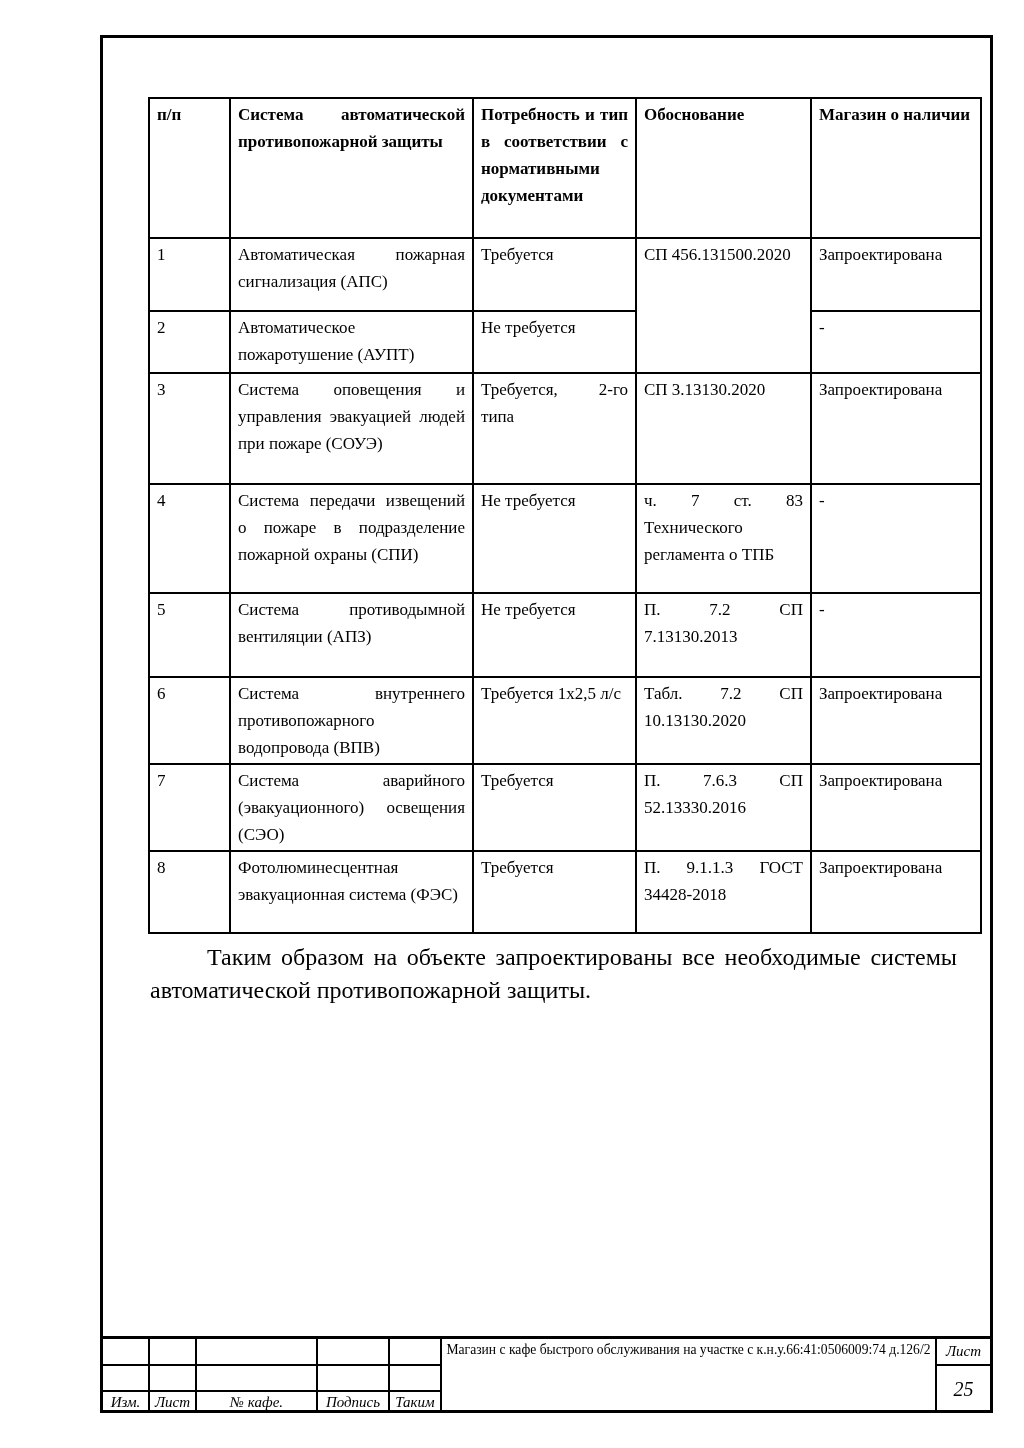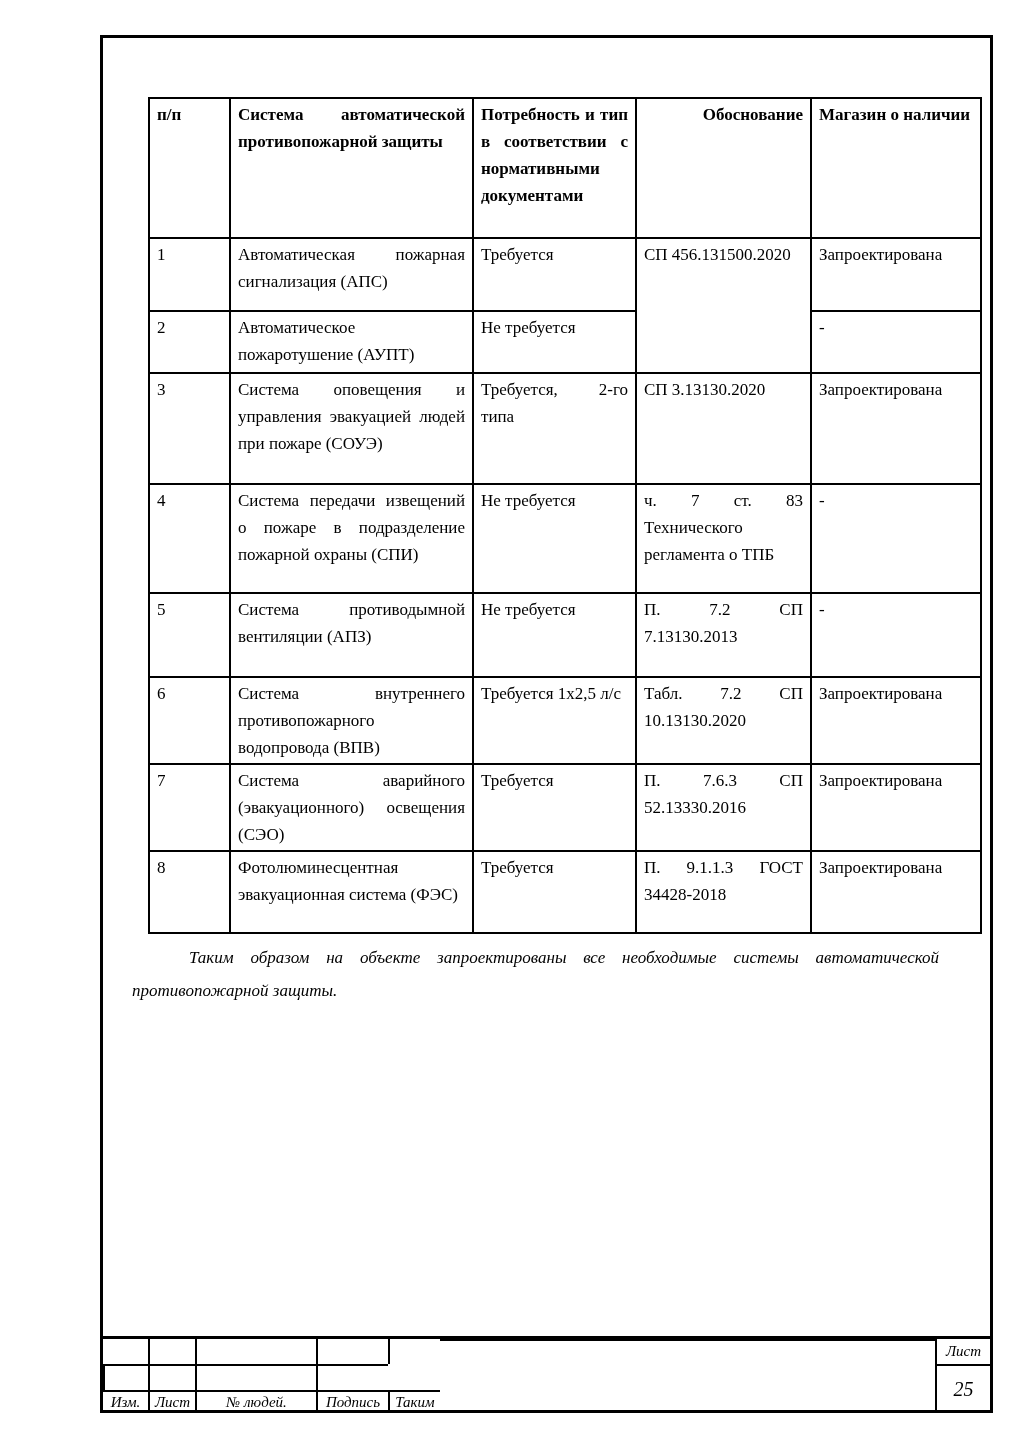--- a/index.html
+++ b/index.html
@@ -34,27 +34,26 @@
     font-weight:normal;
     overflow:hidden;
   }
   table.main th{font-weight:bold;}
   th.h-num{padding-top:32px;text-align:left;}
   td.c-num{text-align:left;}
   td.c-avail{text-align:left;margin-top:33px;}
   .pad-break{padding-right:20px;}
   
   .conclusion{
-    margin:7px 0 0 29px;
+    margin:7px 0 0 47px;
     width:807px;
-    font-size:17px;
+    font-size:24px;
     line-height:33px;
     text-align:justify;
     text-indent:57px;
-    font-style:italic;
   }
   
   .titleblock{
     position:absolute;
     left:0;bottom:0;
     width:887px;height:74px;
     border-top:3px solid #000;
     display:grid;
     grid-template-columns:45px 47px 121px 72px 52px 495px 55px;
     grid-template-rows:25px 26px 23px;
@@ -98,21 +97,21 @@
           <col style="width:243px">
           <col style="width:163px">
           <col style="width:175px">
           <col style="width:170px">
       </colgroup>
       <thead>
         <tr style="height:140px">
           <th class="h-num">п/п</th>
           <th class="pad-break">Система автоматической противопожарной защиты</th>
           <th>Потребность и тип в соответствии с нормативными документами</th>
-          <th style="text-align:right">Обоснование</th>
+          <th style="text-align:left">Обоснование</th>
           <th>Магазин о наличии</th>
         </tr>
       </thead>
       <tbody>
         <tr style="height:73px">
           <td class="c-num">1</td>
           <td>Автоматическая пожарная сигнализация (АПС)</td>
           <td>Требуется</td>
           <td rowspan="2" class="pad-break">СП 456.131500.2020</td>
           <td class="c-avail">Запроектирована</td>
@@ -171,32 +170,33 @@
     <p class="conclusion">Таким образом на объекте запроектированы все необходимые системы автоматической противопожарной защиты.</p>
 
     <div class="titleblock">
 
       <div class="tb-cell first-col first-row"></div>
       <div class="tb-cell first-row"></div>
       <div class="tb-cell first-row"></div>
       <div class="tb-cell first-row"></div>
       <div class="tb-cell first-row"></div>
 
+      <div class="tb-cell first-row tb-title">Магазин с кафе быстрого обслуживания на участке с к.н.у.66:41:0506009:74 д.126/2</div>
 
       <div class="tb-cell first-row tb-sheet-label">Лист</div>
 
       <div class="tb-cell first-col"></div>
       <div class="tb-cell"></div>
       <div class="tb-cell"></div>
       <div class="tb-cell"></div>
       <div class="tb-cell"></div>
 
       <div class="tb-cell tb-sheet-num">25</div>
 
       <div class="tb-cell first-col tb-label" style="grid-row:3;grid-column:1">Изм.</div>
       <div class="tb-cell tb-label" style="grid-row:3;grid-column:2">Лист</div>
-      <div class="tb-cell tb-label" style="grid-row:3;grid-column:3">№ людей.</div>
+      <div class="tb-cell tb-label" style="grid-row:3;grid-column:3">№ кафе.</div>
       <div class="tb-cell tb-label" style="grid-row:3;grid-column:4">Подпись</div>
       <div class="tb-cell tb-label" style="grid-row:3;grid-column:5">Таким</div>
     </div>
 
   </div>
 </div>
 
 </body></html>

